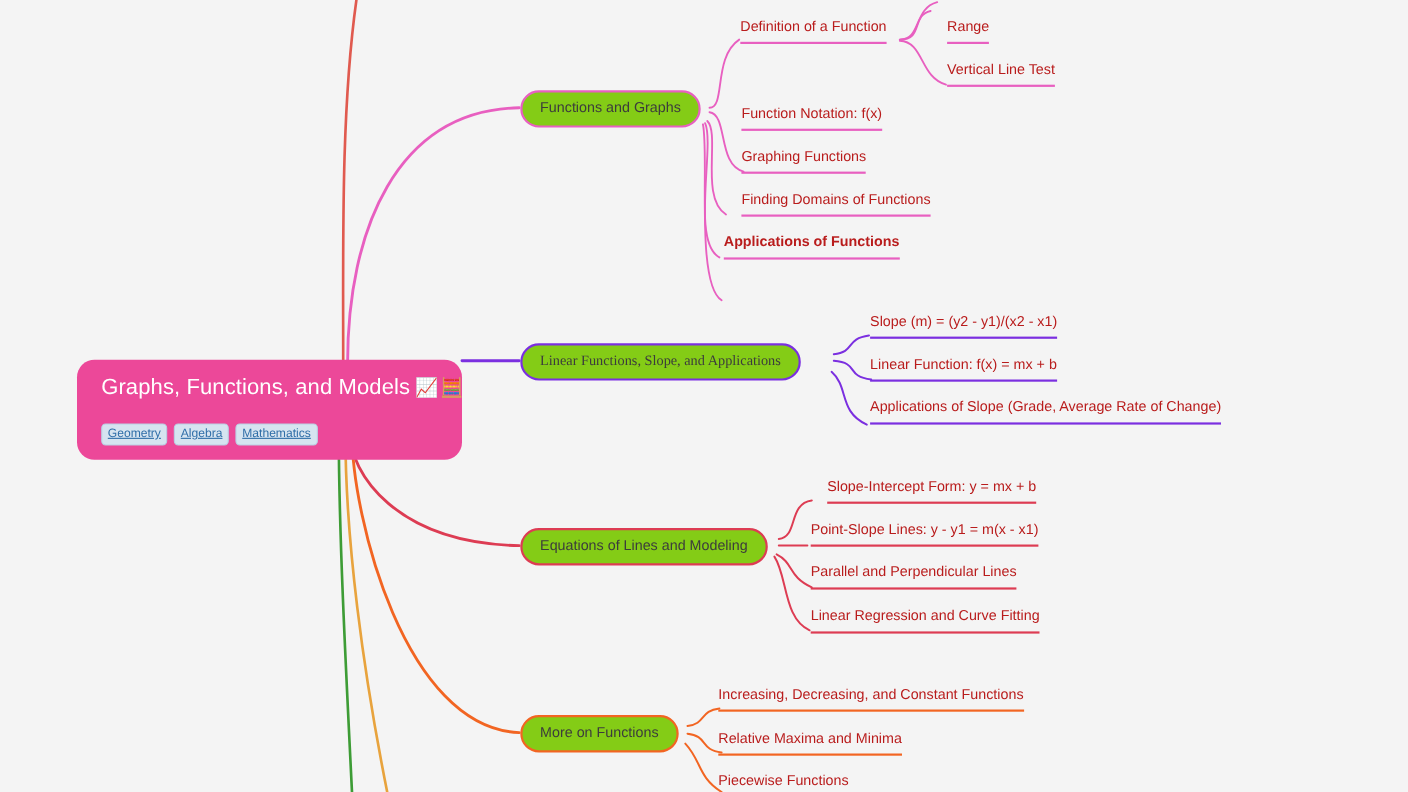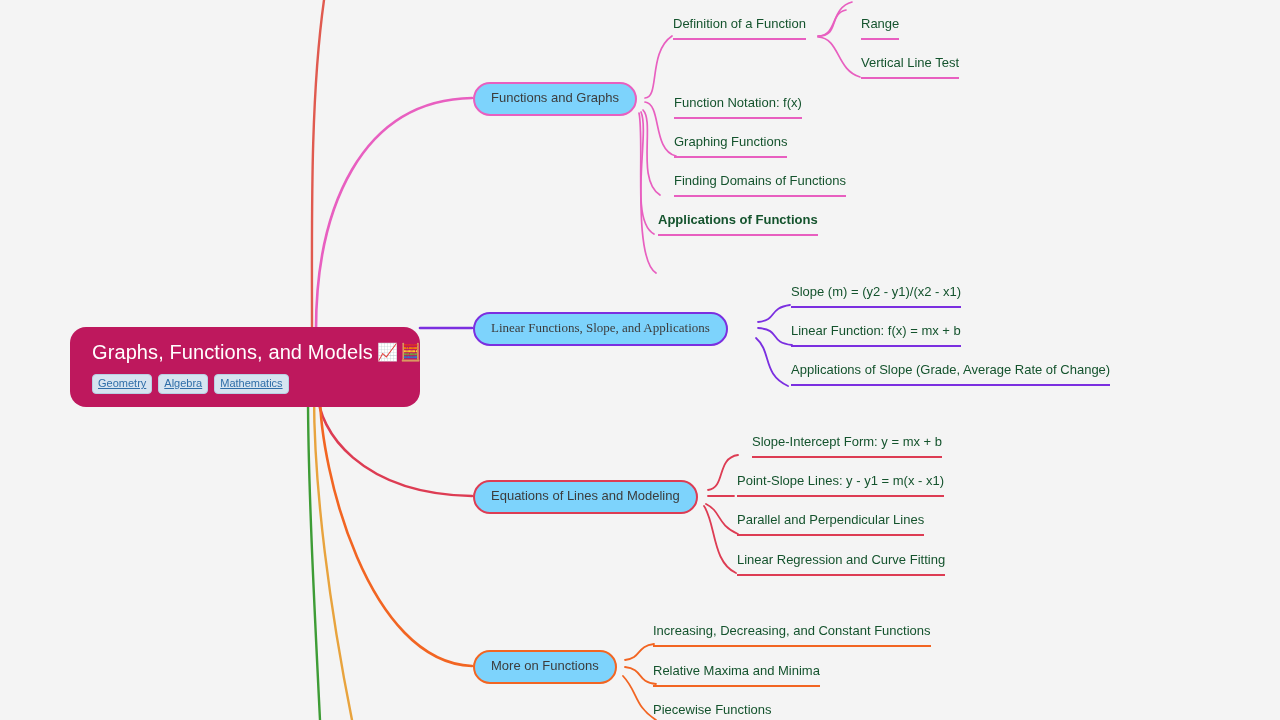--- a/index.html
+++ b/index.html
@@ -25,26 +25,26 @@
     left: 0; top: 0;
     width: 1280px;
     height: 720px;
     pointer-events: none;
   }
   #links path { fill: none; stroke-linecap: round; }
 
   
   .root-node {
     position: absolute;
-    background: #be185d;
+    background: #ec4899;
     border-radius: 16px;
     padding: 14px 22px 13px 22px;
     display: flex;
     flex-direction: column;
-    gap: 10px;
+    gap: 21px;
     align-items: flex-start;
     z-index: 5;
   }
   .root-title {
     color: #ffffff;
     font-size: 20px;
     font-weight: 400;
     letter-spacing: .1px;
     white-space: nowrap;
     line-height: 1.15;
@@ -62,36 +62,36 @@
     font-size: 11px;
     line-height: 1;
     padding: 3px 5px 4px 5px;
     white-space: nowrap;
     text-decoration: underline;
   }
 
   
   .pill {
     position: absolute;
-    background: #7dd3fc;
+    background: #84cc16;
     border: 2px solid #999;
     border-radius: 999px;
     padding: 7px 16px 8px 16px;
     font-size: 13px;
     color: #3c3c3c;
     white-space: nowrap;
     line-height: 1.15;
     z-index: 4;
   }
 
   
   .leaf {
     position: absolute;
     font-size: 13px;
-    color: #14532d;
+    color: #b91c1c;
     white-space: nowrap;
     line-height: 1.15;
     padding-bottom: 6px;
     border-bottom: 2px solid #999;
     z-index: 4;
   }
 </style>
 </head>
 <body>
 

